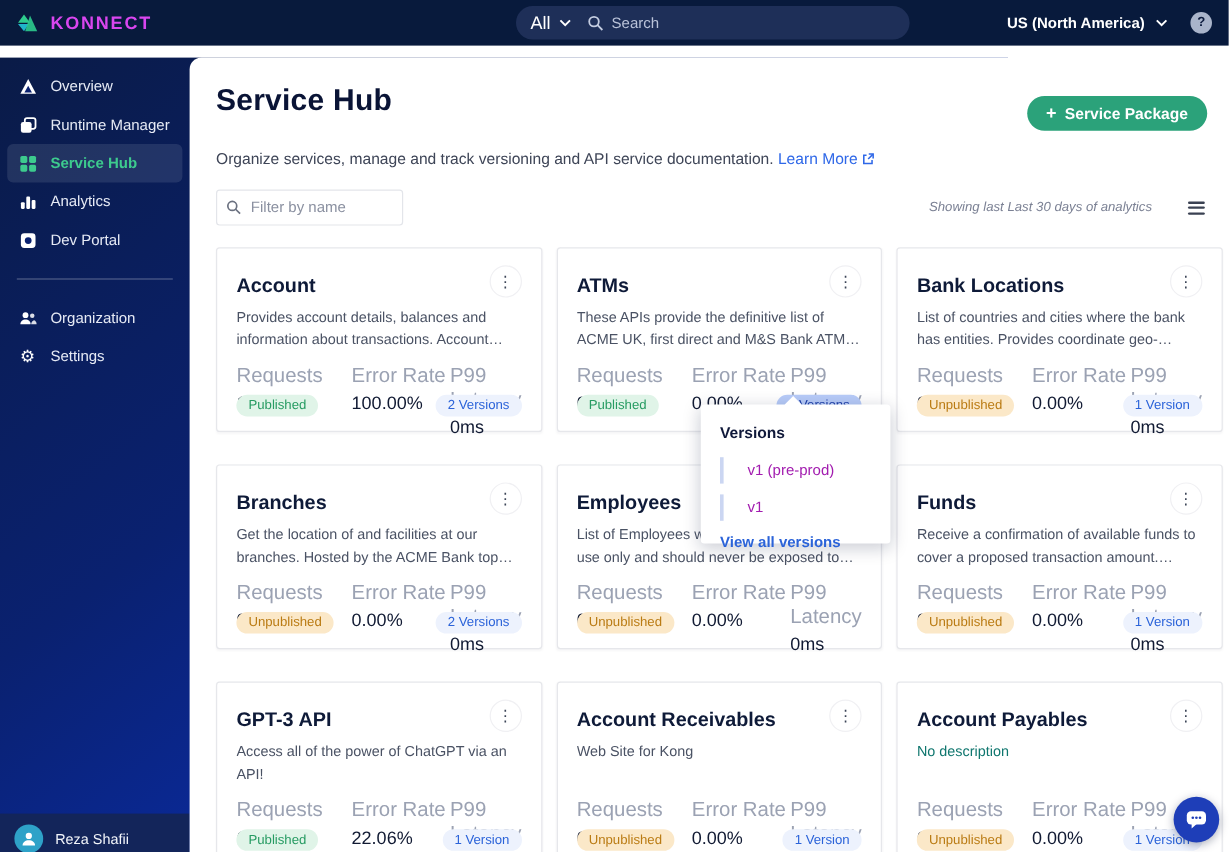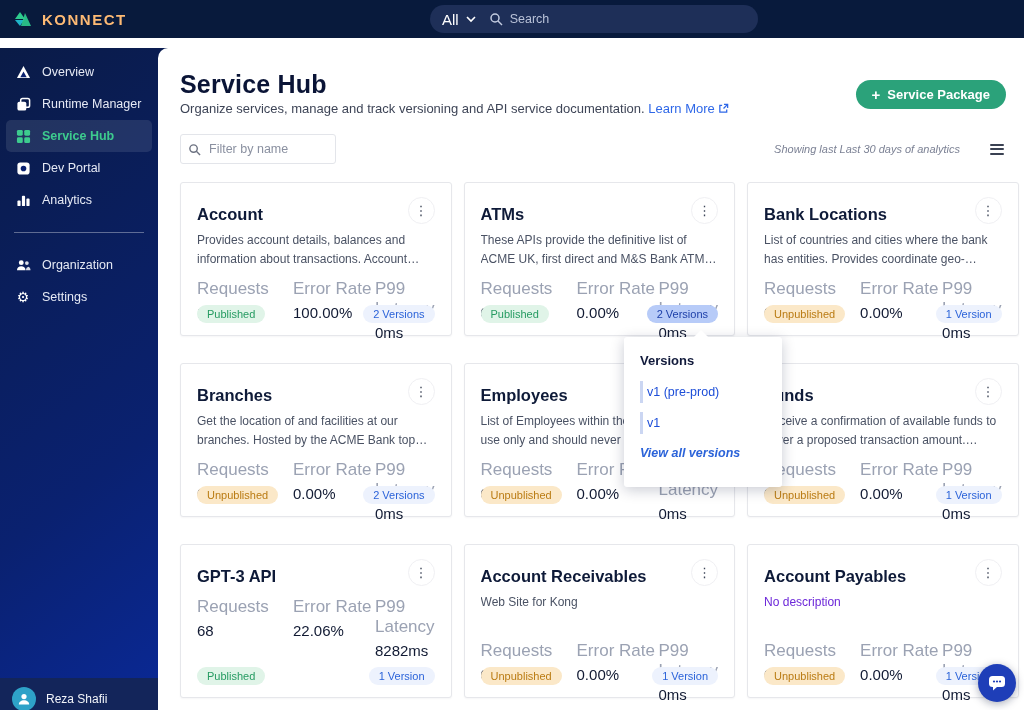--- a/index.html
+++ b/index.html
@@ -11,21 +11,21 @@
     overflow: hidden;
     background: #fff;
     -webkit-font-smoothing: antialiased;
   }
   
   .topbar {
     position: absolute; top:0; left:0; width:1024px; height:38px;
     background:#081A3C; display:flex; align-items:center; z-index:30;
   }
   .brand { position:absolute; left:12px; top:0; height:38px; display:flex; align-items:center; gap:8px; }
-  .brand-text { color:#fdba74; font-weight:bold; font-size:15px; letter-spacing:1.5px; }
+  .brand-text { color:#d946ef; font-weight:bold; font-size:15px; letter-spacing:1.5px; }
   .search-group {
     position:absolute; left:430px; top:5px; width:328px; height:28px;
     background:#1E2F58; border-radius:14px; display:flex; align-items:center;
     padding:0 12px; gap:7px;
   }
   .scope { color:#fff; font-size:15px; font-weight:500; }
   .search-input {
     background:transparent; border:none; outline:none; color:#14b8a6;
     font-size:12.5px; flex:1; font-family:"Liberation Sans",sans-serif;
   }
@@ -60,21 +60,21 @@
     width:24px; height:24px; border-radius:50%; background:#2EA2C8;
     display:flex; align-items:center; justify-content:center; flex:none;
   }
   .user-name { color:#F2F5FA; font-size:12px; font-weight:500; }
   
   .main {
     position:absolute; top:0; left:158px; width:866px; height:672px;
     background:#fff; border-top-left-radius:10px; padding:22px 18px 0 22px;
   }
   .page-title { font-size:25px; font-weight:bold; color:#0A1436; letter-spacing:.2px; }
-  .page-sub { margin-top:2px; font-size:13px; color:#3E4557; }
+  .page-sub { margin-top:26px; font-size:13px; color:#3E4557; }
   .learn-more { color:#2F68E8; text-decoration:none; cursor:pointer; }
   .ext-icon { display:inline-block; vertical-align:-1px; margin-left:3px; }
   .create-btn {
     position:absolute; top:32px; right:18px; height:29px; border:none; cursor:pointer;
     background:#2BA27A; color:#fff; font-size:13px; font-weight:bold;
     border-radius:15px; padding:0 16px; display:flex; align-items:center; gap:7px;
     font-family:"Liberation Sans",sans-serif;
   }
   .plus { font-size:15px; font-weight:bold; }
   
@@ -105,49 +105,49 @@
   .kebab {
     width:27px; height:27px; border-radius:50%; border:1px solid #F0F0F3; background:#fff;
     color:#3C4557; font-size:13px; line-height:1; cursor:pointer;
     display:flex; align-items:center; justify-content:center;
   }
   .card-desc {
     margin-top:7px; font-size:12px; line-height:1.55; color:#4A5264;
     display:-webkit-box; -webkit-line-clamp:2; -webkit-box-orient:vertical; overflow:hidden;
     height:37px;
   }
-  .card-desc.muted { color:#6d28d9; }
+  .card-desc.muted { color:#0f766e; }
   .stats { margin-top:11px; display:grid; grid-template-columns:96px 82px auto; }
   .stat-label { font-size:17px; color:#9BA2B3; }
   .stat-value { margin-top:5px; font-size:15px; color:#111A33; }
   .card-foot {
     position:absolute; left:16px; right:16px; bottom:12px;
     display:flex; justify-content:space-between;gap:15px;
   }
   .badge { font-size:11px; padding:3px 10px; border-radius:10px; white-space:nowrap; }
   .b-published { background:#E0F4E8; color:#269B62; }
   .b-unpublished { background:#FBE8C8; color:#BA7B13; }
   .b-versions { background:#EDF2FD; color:#2B63D9; font-weight:500; cursor:pointer; }
   .b-versions.hl { background:#B7CBF8; color:#1D3FA8; }
   
   .popover {
-    position:absolute; left:624px; top:337px; width:158px; height:150px; z-index:40;
+    position:absolute; left:584px; top:337px; width:158px; height:116px; z-index:40;
     background:#fff; border-radius:3px; box-shadow:0 3px 14px rgba(10,20,54,0.22);
     padding:16px;
   }
   .popover::before {
     content:""; position:absolute; top:-5px; left:72px; width:10px; height:10px;
     background:#fff; transform:rotate(45deg);
   }
   .popover-title { font-size:13px; font-weight:bold; color:#10193A; margin-bottom:13px; }
   .version-item {
-    border-left:3px solid #CBD6F2; padding:4px 0 4px 4px; font-size:12.5px; color:#1d4ed8;
+    border-left:3px solid #CBD6F2; padding:4px 0 4px 20px; font-size:12.5px; color:#a21caf;
     margin-bottom:9px; cursor:pointer;
   }
-  .view-all { font-size:12.5px; color:#2B63D9; font-weight:bold; margin-top:4px; cursor:pointer;font-style:italic; }
+  .view-all { font-size:12.5px; color:#2B63D9; font-weight:bold; margin-top:4px; cursor:pointer; }
   
   .chat-fab {
     position:absolute; left:978px; top:664px; width:38px; height:38px; border-radius:50%;
     background:#1E3EB8; z-index:50; display:flex; align-items:center; justify-content:center;
     box-shadow:0 2px 8px rgba(10,20,54,0.35); cursor:pointer; border:none;
   }
 </style>
 </head>
 <body>
 
@@ -164,20 +164,27 @@
     <span class="scope">All</span>
     <svg width="10" height="7" viewBox="0 0 10 7">
       <polyline points="1,1 5,5 9,1" fill="none" stroke="#fff" stroke-width="1.6"></polyline>
     </svg>
     <svg width="14" height="14" viewBox="0 0 14 14" style="margin-left:6px">
       <circle cx="6" cy="6" r="4" fill="none" stroke="#C3CCE0" stroke-width="1.5"></circle>
       <line x1="9" y1="9" x2="13" y2="13" stroke="#C3CCE0" stroke-width="1.5"></line>
     </svg>
     <input class="search-input" placeholder="Search" style="">
   </div>
+  <div class="region-group">
+    <span class="region-label">US (North America)</span>
+    <svg width="10" height="7" viewBox="0 0 10 7">
+      <polyline points="1,1 5,5 9,1" fill="none" stroke="#fff" stroke-width="1.6"></polyline>
+    </svg>
+    <span class="help-circle">?</span>
+  </div>
 </header>
 
 <div class="shell">
 
   <nav class="sidebar">
     <div class="nav-item">
       <span class="nav-icon">
         <svg width="15" height="14" viewBox="0 0 16 15">
             <polygon points="8,1 15,14 1,14" fill="#fff"></polygon>
             <polygon points="8,7 11.4,13 4.6,13" fill="#0A2170"></polygon>
@@ -200,36 +207,36 @@
             <rect x="1" y="1" width="6.2" height="6.2" rx="1.5" fill="#3DCB8E"></rect>
             <rect x="8.8" y="1" width="6.2" height="6.2" rx="1.5" fill="#3DCB8E"></rect>
             <rect x="1" y="8.8" width="6.2" height="6.2" rx="1.5" fill="#3DCB8E"></rect>
             <rect x="8.8" y="8.8" width="6.2" height="6.2" rx="1.5" fill="#3DCB8E"></rect>
           </svg>
       </span>
       <span>Service Hub</span>
     </div>
     <div class="nav-item">
       <span class="nav-icon">
-        <svg width="15" height="15" viewBox="0 0 16 16">
-            <rect x="1.5" y="1.5" width="13" height="13" rx="3" fill="#fff"></rect>
-            <circle cx="8" cy="8" r="3" fill="#0A2170"></circle>
-          </svg>
-      </span>
-      <span>Dev Portal</span>
-    </div>
-    <div class="nav-item">
-      <span class="nav-icon">
         <svg width="15" height="14" viewBox="0 0 16 15">
             <rect x="1.5" y="8" width="3.4" height="6" rx="1" fill="#fff"></rect>
             <rect x="6.3" y="3" width="3.4" height="11" rx="1" fill="#fff"></rect>
             <rect x="11.1" y="6" width="3.4" height="8" rx="1" fill="#fff"></rect>
           </svg>
       </span>
       <span>Analytics</span>
+    </div>
+    <div class="nav-item">
+      <span class="nav-icon">
+        <svg width="15" height="15" viewBox="0 0 16 16">
+            <rect x="1.5" y="1.5" width="13" height="13" rx="3" fill="#fff"></rect>
+            <circle cx="8" cy="8" r="3" fill="#0A2170"></circle>
+          </svg>
+      </span>
+      <span>Dev Portal</span>
     </div>
 
     <hr class="side-divider">
 
     <div class="nav-item">
       <span class="nav-icon">
         <svg width="15" height="14" viewBox="0 0 16 15">
             <circle cx="5.6" cy="5" r="2.6" fill="#fff"></circle>
             <path d="M1 13c0-2.6 2.1-4.2 4.6-4.2S10.2 10.4 10.2 13z" fill="#fff"></path>
             <circle cx="11.6" cy="5.4" r="2" fill="#fff" opacity="0.85"></circle>
@@ -460,20 +467,21 @@
         </div>
       </article>
 
       <article class="card">
         <div class="card-head">
           <h3 class="card-title">GPT-3 API</h3>
           <button class="kebab">
               <span>⋮</span>
             </button>
         </div>
+        <p class="card-desc">Access all of the power of ChatGPT via an API!</p>
         <div class="stats">
           <div>
               <div class="stat-label">Requests</div>
               <div class="stat-value">68</div>
             </div>
           <div>
               <div class="stat-label">Error Rate</div>
               <div class="stat-value">22.06%</div>
             </div>
           <div>

